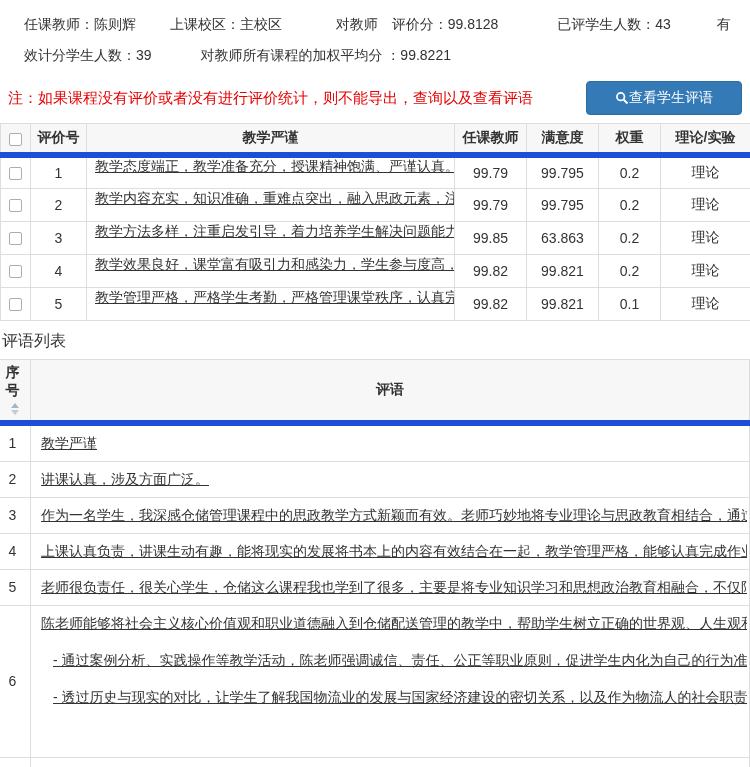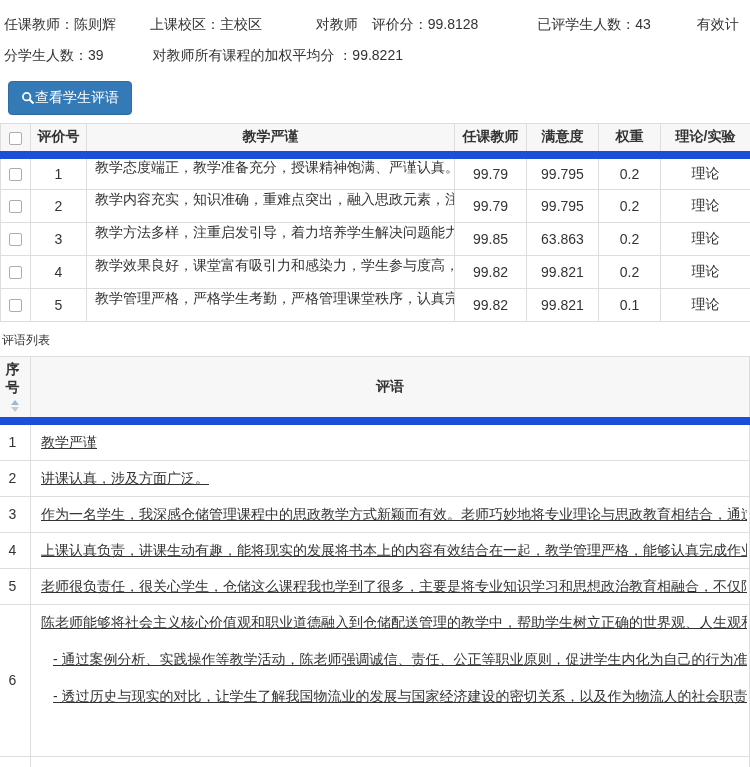--- a/index.html
+++ b/index.html
@@ -5,64 +5,64 @@
   * { box-sizing: border-box; }
   html, body { margin: 0; padding: 0; background: #fff; }
   body {
     width: 750px;
     font-family: "Liberation Sans", "DejaVu Sans", sans-serif;
     color: #333;
     overflow-x: hidden;
   }
 
   
-  .info { padding: 9px 8px 0 4px; font-size: 14px; line-height: 31px; }
+  .info { padding: 9px 8px 0 24px; font-size: 14px; line-height: 31px; }
   .info span { display: inline; }
   .info span:nth-child(1) { margin-right: 30px; }
   .info span:nth-child(2) { margin-right: 50px; }
   .info span:nth-child(3) { margin-right: 10px; }
   .info span:nth-child(4) { margin-right: 55px; }
   .info span:nth-child(5) { margin-right: 42px; }
   .info span:nth-child(6) { margin-right: 45px; }
 
   
   .note-row { display: flex; justify-content: space-between; align-items: center; padding: 10px 8px 8px 8px; }
   .note { color: #e60000; font-size: 15px; }
   .btn {
     background: #337ab7; border: 1px solid #2e6da4; color: #fff;
-    font-size: 14px; padding: 7px 12px; border-radius: 4px;
+    font-size: 14px; padding: 7px 28px; border-radius: 4px;
     display: flex; align-items: center; cursor: pointer; white-space: nowrap;
     font-family: inherit;
   }
 
   
   table { border-collapse: collapse; table-layout: fixed; font-size: 14px; color: #333; }
   th, td { border: 1px solid #ddd; }
   thead th {
     background: #f7f7f7; font-weight: bold; height: 31px;
-    border-bottom: 8px solid #1d4ed8; text-align: center; padding: 4px 6px;
+    border-bottom: 6px solid #1d4ed8; text-align: center; padding: 4px 6px;
   }
 
   
   .eval-table { width: 750px; }
   .eval-table td { height: 33px; }
   .eval-table .cb-cell { text-align: center; }
   .eval-table .center { text-align: center; }
   .eval-table .indicator {
     text-align: left; padding: 0 4px 12px 8px;
-    white-space: nowrap; overflow: hidden;
+    white-space: nowrap; overflow: hidden; text-decoration: underline;
   }
   .cb {
     display: inline-block; width: 13px; height: 13px;
     border: 1px solid #adadad; border-radius: 2px; background: #fff;
     vertical-align: middle; cursor: pointer;
   }
 
   
-  .section-title { font-size: 12px; padding: 10px 0 7px 2px; }
+  .section-title { font-size: 16px; padding: 10px 0 7px 2px; }
   .comments-table { width: 756px; margin-left: -6px; }
   .comments-table td.no { text-align: center; padding: 2px; }
   .comments-table td.comment { padding: 8px 2px 8px 10px; text-decoration: underline; }
   td.comment div { white-space: nowrap; overflow: hidden; line-height: 19px; }
   td.comment.multi div { margin-bottom: 18px; }
   td.comment.multi { padding-bottom: 32px; }
   td.comment div.indent { padding-left: 12px; }
 
   
   .sort-caret { display: inline-block; vertical-align: middle; margin-left: 4px; }
@@ -77,20 +77,21 @@
   <span>任课教师：陈则辉</span>
   <span>上课校区：主校区</span>
   <span>对教师</span>
   <span>评价分：99.8128</span>
   <span>已评学生人数：43</span>
   <span>有效计分学生人数：39</span>
   <span>对教师所有课程的加权平均分 ：99.8221</span>
 </div>
 
 <div class="note-row">
+  <div class="note">注：如果课程没有评价或者没有进行评价统计，则不能导出，查询以及查看评语</div>
   <button class="btn">
     <span style="display:inline-flex;">
       <svg width="14" height="14" viewBox="0 0 16 16">
         <circle cx="6.5" cy="6.5" r="4.3" fill="none" stroke="#fff" stroke-width="2"></circle>
         <line x1="10" y1="10" x2="14.3" y2="14.3" stroke="#fff" stroke-width="2.2"></line>
       </svg>
     </span>
     <span>查看学生评语</span>
   </button>
 </div>

